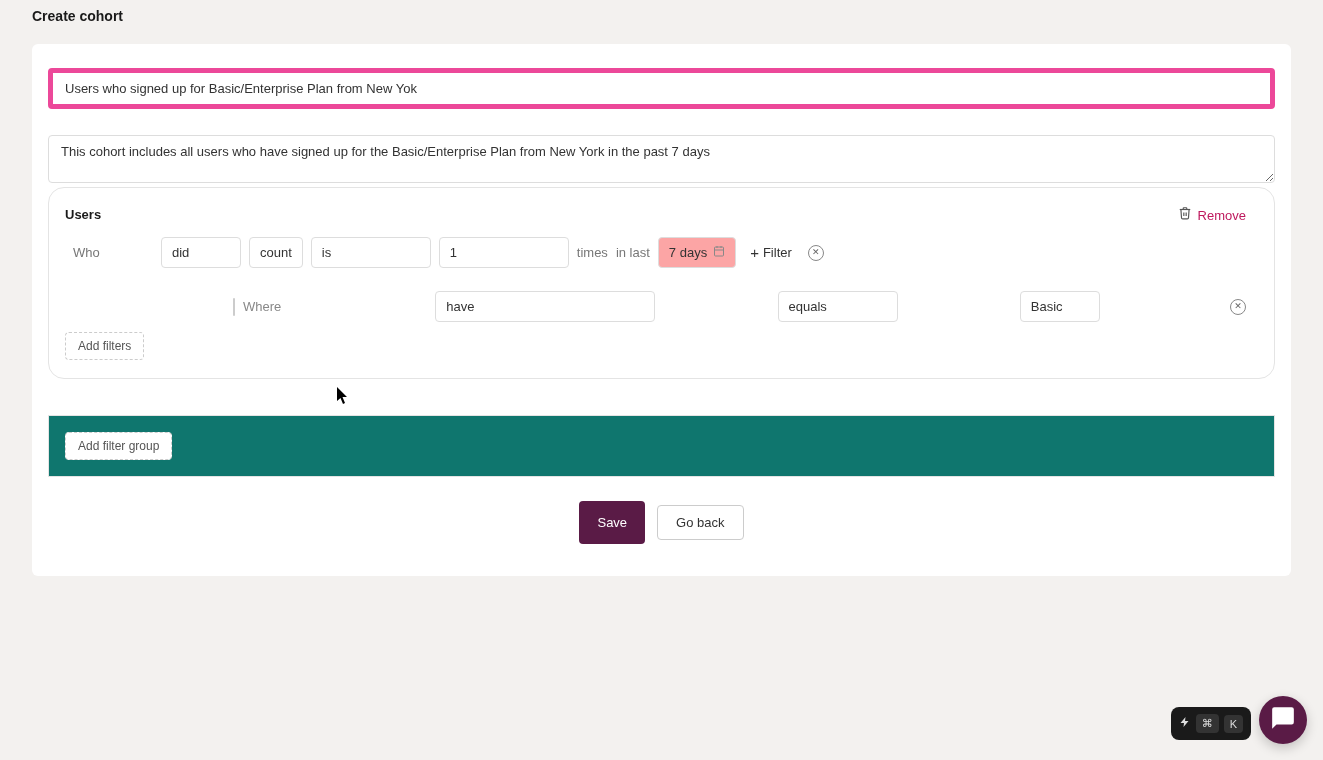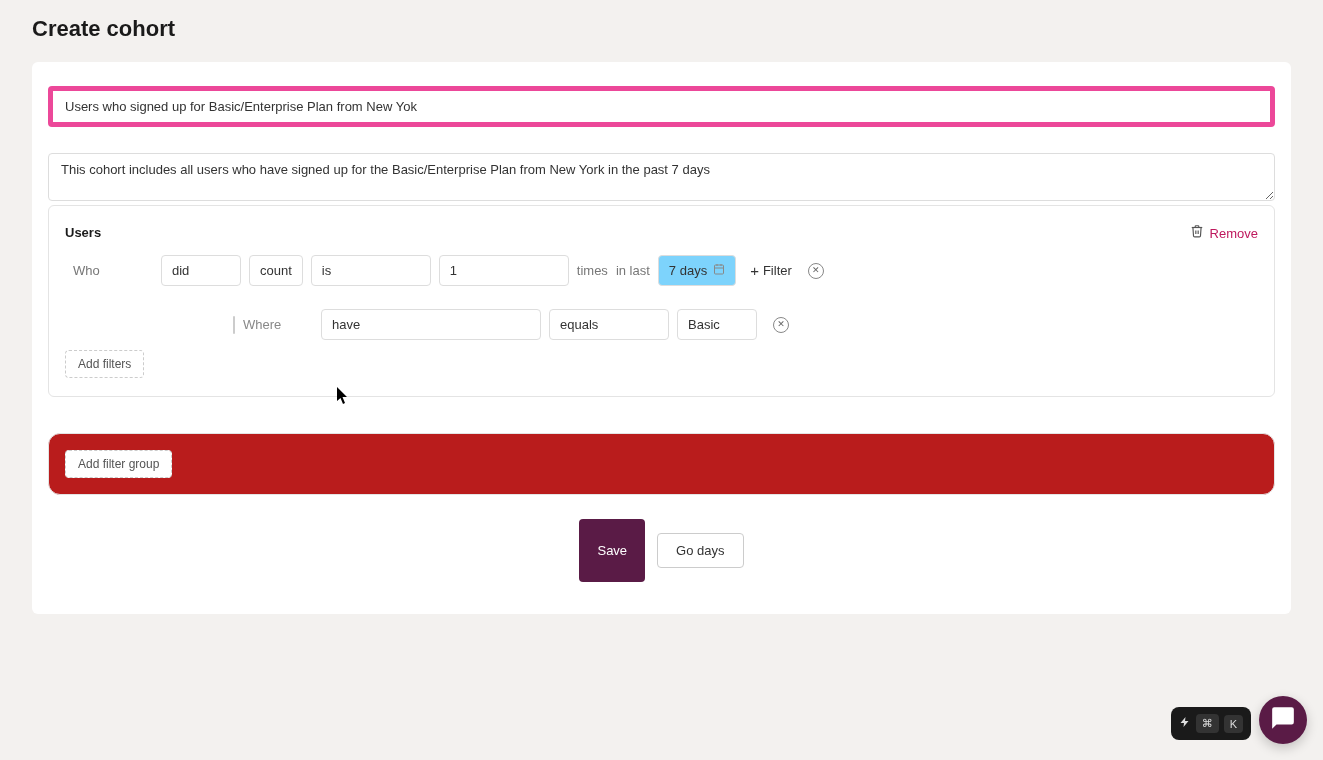--- a/index.html
+++ b/index.html
@@ -9,24 +9,24 @@
     }
     body {
       font-family: -apple-system, BlinkMacSystemFont, "Segoe UI", Helvetica, Arial, sans-serif;
       background: #f3f1ef;
       width: 1323px;
       height: 760px;
       overflow: hidden;
       position: relative;
     }
     .page-title {
-      font-size: 22px;
+      font-size: 14px;
       font-weight: 600;
       color: #1a1a1a;
-      padding: 16px 0 0 32px;
+      padding: 8px 0 0 32px;
     }
     .main-card {
       background: #fff;
       border-radius: 6px;
       margin: 20px 32px 0 32px;
       padding: 24px 16px 32px 16px;
     }
     .text-input {
       width: 100%;
       border: 5px solid #ec4899;
@@ -61,22 +61,22 @@
       height: 1px;
       background: #eee;
     }
     .filters-divider .label {
       padding: 0 14px;
       font-size: 13px;
       color: #888;
     }
     .filter-group {
       border: 1px solid #e4e4e4;
-      border-radius: 6px;
-      padding: 18px 16px 18px 16px;
+      border-radius: 16px;
+      padding: 18px 28px 18px 16px;
       position: relative;
     }
     .filter-group-header {
       display: flex;
       align-items: center;
       justify-content: space-between;
       margin-bottom: 14px;
     }
     .filter-group-title {
       font-size: 13px;
@@ -99,20 +99,21 @@
       margin-bottom: 23px;
     }
     .filter-sub-row {
       display: flex;
       align-items: center;
       gap: 8px;
       flex-wrap: wrap;
       margin-left: 168px;
       margin-bottom: 10px;
       position: relative;
+      justify-content: space-between;
     }
     .sub-indicator {
       width: 2px;
       height: 18px;
       background: #ccc;
       border-radius: 1px;
       position: absolute;
       left: 0;
       top: 50%;
       transform: translateY(-50%);
@@ -157,21 +158,21 @@
     .txt-static {
       font-size: 13px;
       color: #777;
     }
     .time-box {
       border: 1px solid #ddd;
       border-radius: 4px;
       padding: 7px 10px;
       font-size: 13px;
       color: #333;
-      background: #7dd3fc;
+      background: #fca5a5;
       cursor: pointer;
       display: inline-flex;
       align-items: center;
       gap: 6px;
     }
     .filter-link {
       display: inline-flex;
       align-items: center;
       gap: 4px;
       font-size: 13px;
@@ -197,40 +198,40 @@
       border: 1px dashed #ccc;
       border-radius: 4px;
       padding: 6px 12px;
       font-size: 12px;
       color: #555;
       background: #fff;
       cursor: pointer;
       display: inline-block;
     }
     .add-filter-group-card {
-      background: #b91c1c;
+      background: #0f766e;
       border: 1px solid #e4e4e4;
-      border-radius: 12px;
+      border-radius: 0;
       margin-top: 36px;
       padding: 16px;
       text-decoration: underline;
     }
     .button-row {
       display: flex;
       align-items: center;
       justify-content: center;
       gap: 12px;
       margin-top: 24px;
     }
     .btn-primary {
       background: #5a1b46;
       color: #fff;
       border: none;
       border-radius: 4px;
-      padding: 24px 18px;
+      padding: 14px 18px;
       font-size: 13px;
       cursor: pointer;
     }
     .btn-secondary {
       background: #fff;
       color: #333;
       border: 1px solid #ccc;
       border-radius: 4px;
       padding: 9px 18px;
       font-size: 13px;
@@ -378,21 +379,21 @@
     <span class="dashed-btn">Add filters</span>
 
   </div>
 
   <div class="add-filter-group-card">
     <span class="dashed-btn">Add filter group</span>
   </div>
 
   <div class="button-row">
     <button class="btn-primary">Save</button>
-    <button class="btn-secondary">Go days</button>
+    <button class="btn-secondary">Go back</button>
   </div>
 
 </div>
 
 <div class="shortcut-pill">
   <span>
     <svg width="12" height="12" viewBox="0 0 24 24" fill="#ddd">
         <path d="M13 2L3 14h7l-1 8 10-12h-7l1-8z"></path>
       </svg>
   </span>

